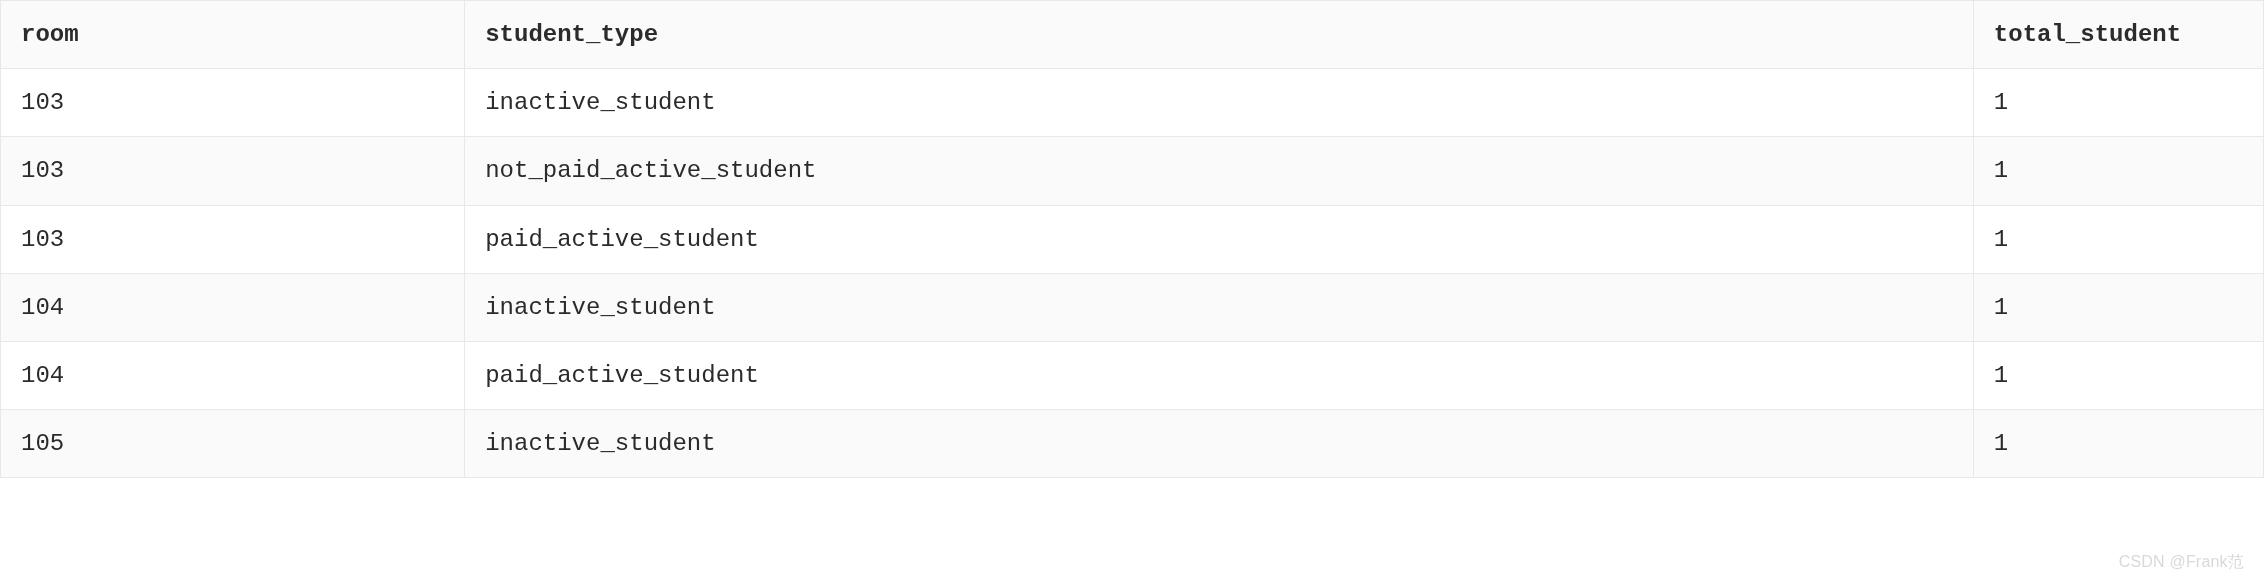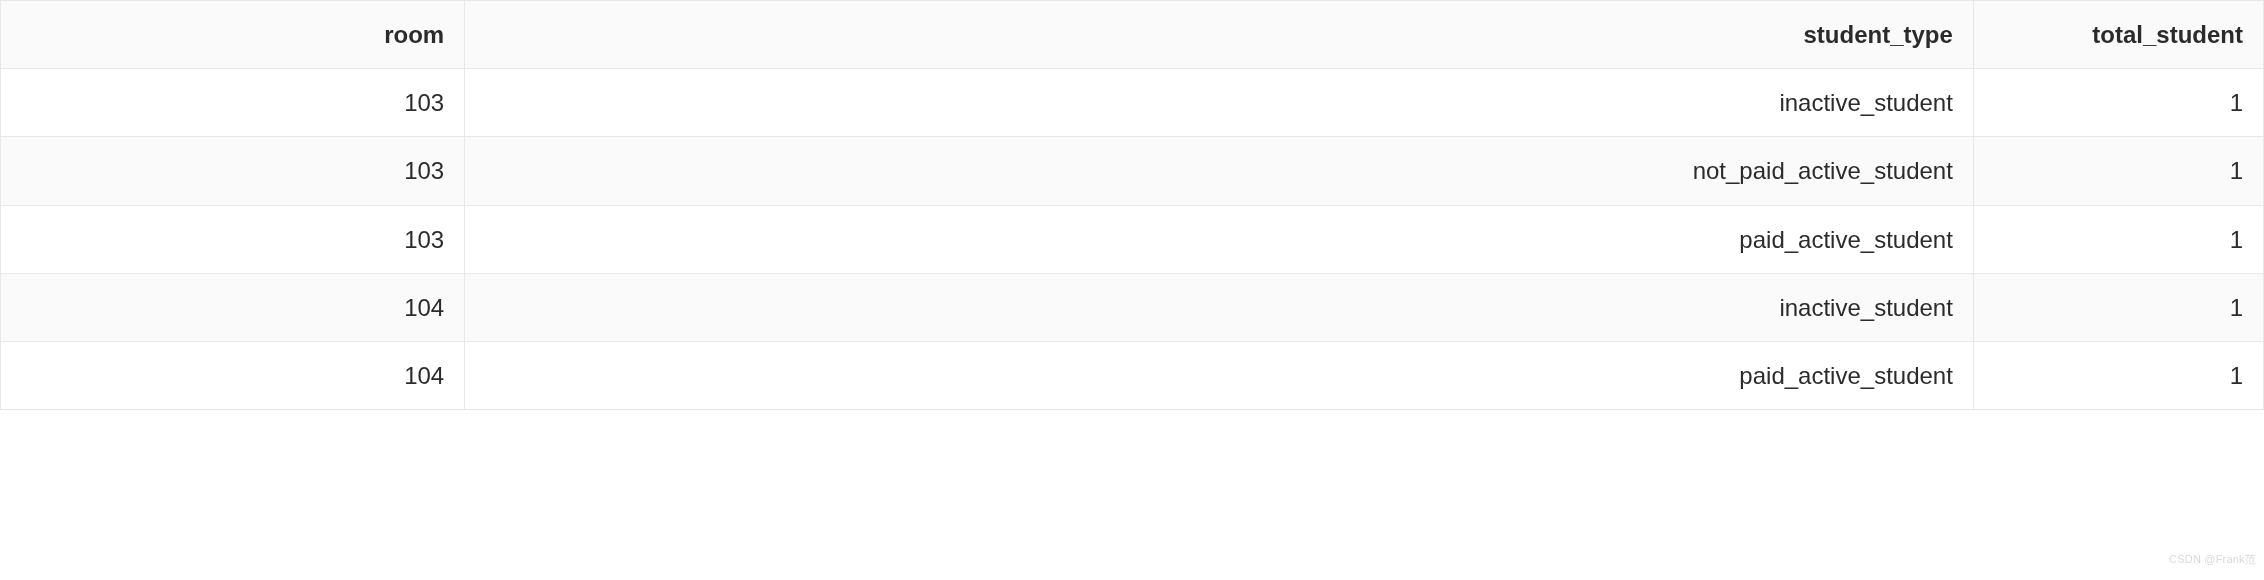--- a/index.html
+++ b/index.html
@@ -10,47 +10,48 @@
     font-size: 24px;
     color: #2b2b2b;
     background: #ffffff;
   }
   table {
     border-collapse: collapse;
     width: 100%;
     table-layout: fixed;
   }
   th, td {
-    text-align: right;
+    text-align: left;
     padding: 18px 20px 18px 20px;
     border: 1px solid #e8e8e8;
     font-weight: 400;
     color: #2b2b2b;
     vertical-align: middle;
     line-height: 1.3;
+    font-family: Liberation Mono, monospace;
   }
   th {
     background: #fafafa;
     font-weight: 700;
     color: #2b2b2b;
   }
   tbody tr:nth-child(even) td {
     background: #fafafa;
   }
   tbody tr:nth-child(odd) td {
     background: #ffffff;
   }
   col.room { width: 320px; }
   col.type { width: 1040px; }
   col.total { width: 200px; }
   .watermark {
     position: absolute;
-    right: 8px;
+    right: 20px;
     top: 552px;
-    font-size: 11px;
+    font-size: 16px;
     color: #d9d9d9;
     letter-spacing: 0.2px;
     pointer-events: none;
     margin-left: 6px;
   }
 </style>
 </head>
 <body>
 
 <table>
@@ -85,16 +86,21 @@
     <tr>
       <td>104</td>
       <td>inactive_student</td>
       <td>1</td>
     </tr>
     <tr>
       <td>104</td>
       <td>paid_active_student</td>
       <td>1</td>
     </tr>
+    <tr>
+      <td>105</td>
+      <td>inactive_student</td>
+      <td>1</td>
+    </tr>
   </tbody>
 </table>
 
 <div class="watermark">CSDN @Frank范</div>
 
 </body></html>

